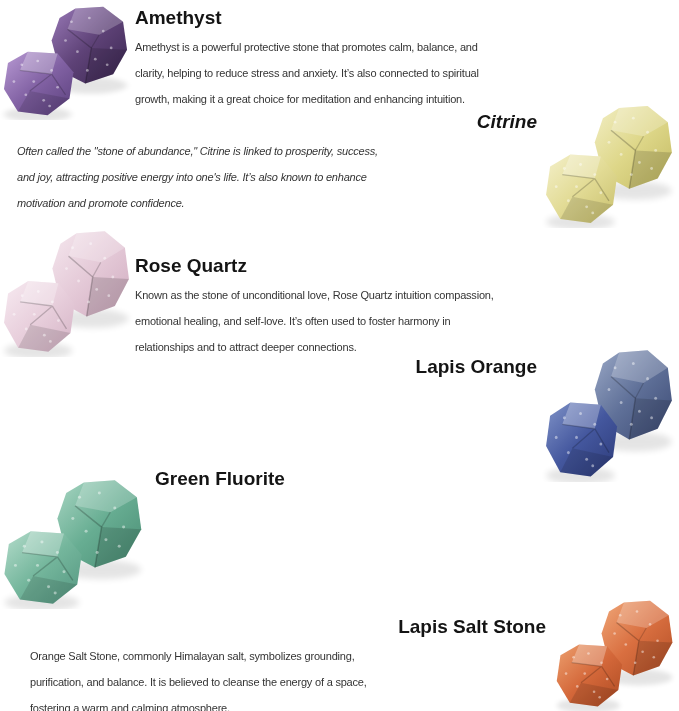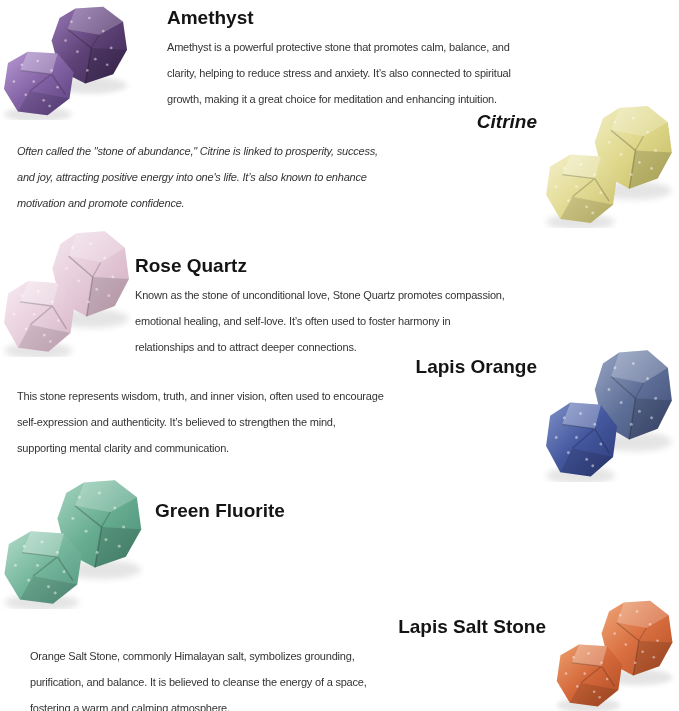--- a/index.html
+++ b/index.html
@@ -13,25 +13,25 @@
   }
   .text-block p{
     margin:0;font-size:11px;line-height:26px;color:#343434;
     white-space:pre;letter-spacing:-0.2px;
   }
   .align-right h2{text-align:right;}
   .stones{position:absolute;}
   .stones svg{width:100%;height:100%;display:block;}
 
   
-  .s0-text{left:135px;top:7px;width:505px;margin-left:32px;}
+  .s0-text{left:135px;top:7px;width:505px;}
   .s1-text{left:17px;top:111px;width:520px;font-style:italic;}
   .s2-text{left:135px;top:255px;width:505px;}
   .s3-text{left:17px;top:356px;width:520px;}
-  .s4-text{left:155px;top:500px;width:500px;}
+  .s4-text{left:155px;top:468px;width:500px;}
   .s5-text{left:30px;top:616px;width:516px;}
 
   .s0-st{left:0;top:3px;width:134px;height:117px;}
   .s1-st{left:542px;top:102px;width:137px;height:126px;}
   .s2-st{left:0;top:227px;width:136px;height:130px;}
   .s3-st{left:542px;top:346px;width:137px;height:136px;}
   .s4-st{left:0;top:476px;width:149px;height:133px;}
   .s5-st{left:553px;top:597px;width:126px;height:114px;}
 </style>
 </head>
@@ -197,32 +197,29 @@
           <circle cx="58" cy="90" r="1.4" fill="#ffffff" opacity="0.45"></circle>
           <circle cx="44" cy="104" r="1.4" fill="#ffffff" opacity="0.45"></circle>
           <circle cx="26" cy="98" r="1.4" fill="#ffffff" opacity="0.45"></circle>
           <circle cx="14" cy="84" r="1.4" fill="#ffffff" opacity="0.45"></circle>
           <circle cx="34" cy="84" r="1.4" fill="#ffffff" opacity="0.45"></circle>
           <circle cx="50" cy="110" r="1.4" fill="#ffffff" opacity="0.45"></circle>
   </svg>
       </div>
     <div class="text-block s2-text">
       <h2>Rose Quartz</h2>
-      <p>Known as the stone of unconditional love, Stone Quartz promotes compassion,
+      <p>Known as the stone of unconditional love, Rose Quartz intuition compassion,
 emotional healing, and self-love. It’s often used to foster harmony in
 relationships and to attract deeper connections.</p>
     </div>
   </section>
 
   <section>
     <div class="text-block s3-text align-right">
       <h2>Lapis Orange</h2>
-      <p>This stone represents wisdom, truth, and inner vision, often used to encourage
-self-expression and authenticity. It’s believed to strengthen the mind,
-supporting mental clarity and communication.</p>
     </div>
     <div class="stones s3-st">
   <svg viewBox="0 0 135 125" preserveAspectRatio="none" xmlns="http://www.w3.org/2000/svg" aria-hidden="true">
     <defs>
       <linearGradient id="gA3" x1="0" y1="0" x2="1" y2="1">
         <stop offset="0" stop-color="#9aa8c6"></stop>
         <stop offset="0.5" stop-color="#5f7098"></stop>
         <stop offset="1" stop-color="#3c4a74"></stop>
       </linearGradient>
       <linearGradient id="gB3" x1="0" y1="0" x2="1" y2="1">

